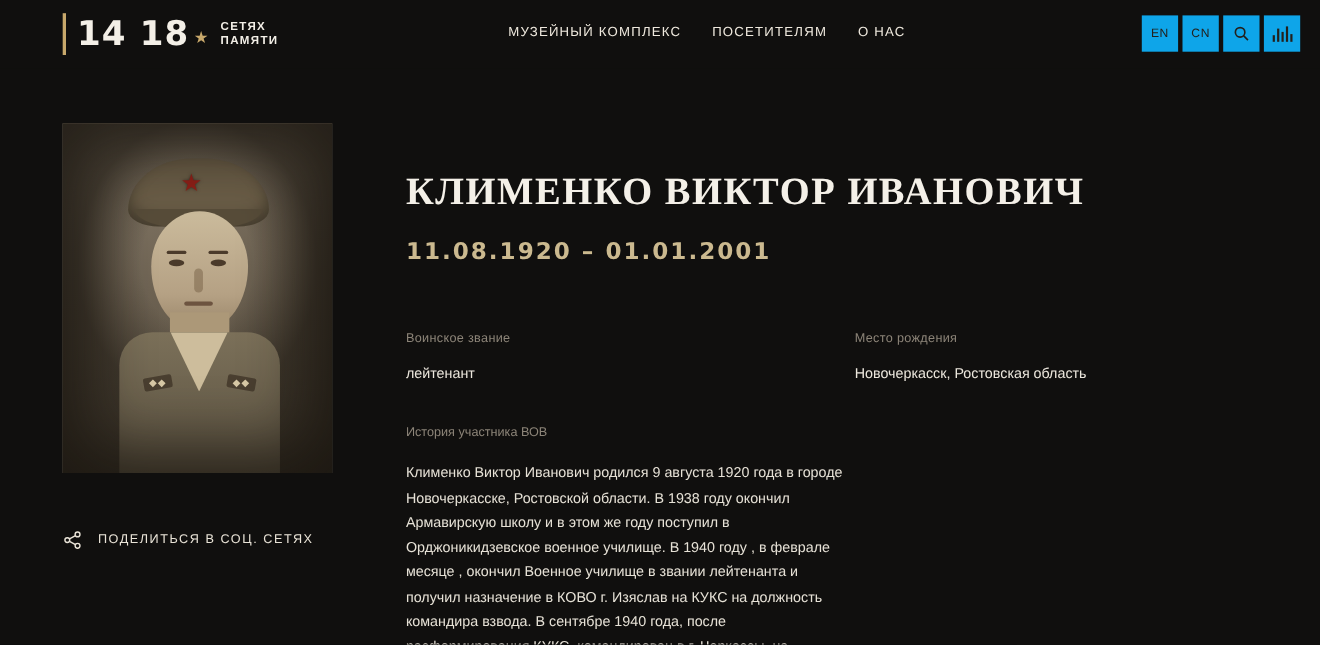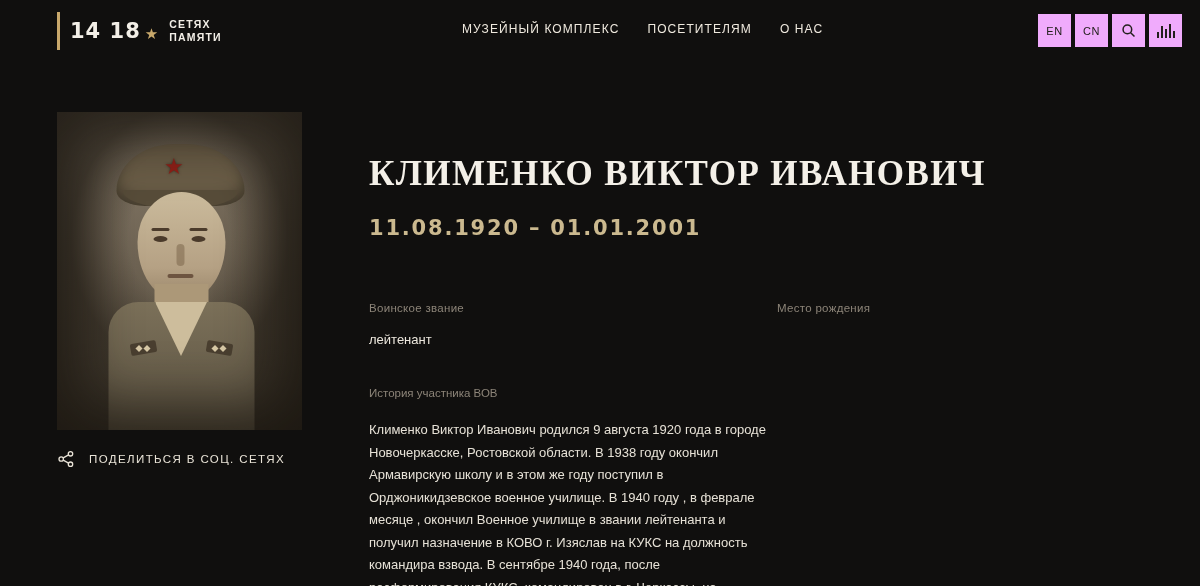--- a/index.html
+++ b/index.html
@@ -38,21 +38,21 @@
     text-decoration: none;
   }
   .logo-bar {
     width: 3px;
     height: 38px;
     background: #c8a86b;
     margin-right: 10px;
   }
   .logo-digits {
     color: #f3efe7;
-    font-size: 21px;
+    font-size: 31px;
     font-weight: bold;
     letter-spacing: 1px;
     line-height: 1;
     font-family: "DejaVu Sans", sans-serif;
   }
   .logo-star {
     color: #c8a86b;
     font-size: 15px;
     margin: 0 2px 0 4px;
     position: relative;
@@ -85,21 +85,21 @@
   .header-tools {
     position: absolute;
     right: 18px;
     top: 14px;
     display: flex;
     gap: 4px;
   }
   .tool-btn {
     width: 33px;
     height: 33px;
-    background: #f0abfc;
+    background: #0ea5e9;
     color: #23201c;
     display: flex;
     align-items: center;
     justify-content: center;
     font-size: 11px;
     letter-spacing: 0.5px;
     border: none;
     cursor: pointer;
     font-family: "Liberation Sans", sans-serif;
   }
@@ -223,21 +223,21 @@
   .pip.c { left: 104px; top: 44px; }
   .pip.d { left: 112px; top: 44px; }
   .photo-vignette {
     position: absolute;
     inset: 0;
     box-shadow: inset 0 0 55px 22px rgba(22,18,12,0.72);
     pointer-events: none;
   }
 
   .share-row {
-    margin-top: 20px;
+    margin-top: 52px;
     display: flex;
     align-items: center;
     gap: 14px;
     cursor: pointer;
   }
   .share-icon { width: 18px; height: 18px; display: block; }
   .share-label {
     color: #e9e3d7;
     font-size: 11.5px;
     letter-spacing: 1.4px;
@@ -394,20 +394,21 @@
       <h1 class="person-name">КЛИМЕНКО ВИКТОР ИВАНОВИЧ</h1>
       <div class="person-dates">11.08.1920 – 01.01.2001</div>
 
       <div class="fields">
         <div class="field">
           <div class="field-label">Воинское звание</div>
           <div class="field-value">лейтенант</div>
         </div>
         <div class="field second">
           <div class="field-label">Место рождения</div>
+          <div class="field-value">Новочеркасск, Ростовская область</div>
         </div>
       </div>
 
       <div class="story">
         <div class="story-label">История участника ВОВ</div>
         <div class="story-text">Клименко Виктор Иванович родился 9 августа 1920 года в городе Новочеркасске, Ростовской области. В 1938 году окончил Армавирскую школу и в этом же году поступил в Орджоникидзевское военное училище. В 1940 году , в феврале месяце , окончил Военное училище в звании лейтенанта и получил назначение в КОВО г. Изяслав на КУКС на должность командира взвода. В сентябре 1940 года, после расформирования КУКС, командирован в г. Черкассы, на должность командира взвода. В январе 1941 года командирован в г. Белокоровичи Житомирской области, командиром взвода. В апреле 1941 года, по</div>
       </div>
     </div>
 
   </div>

